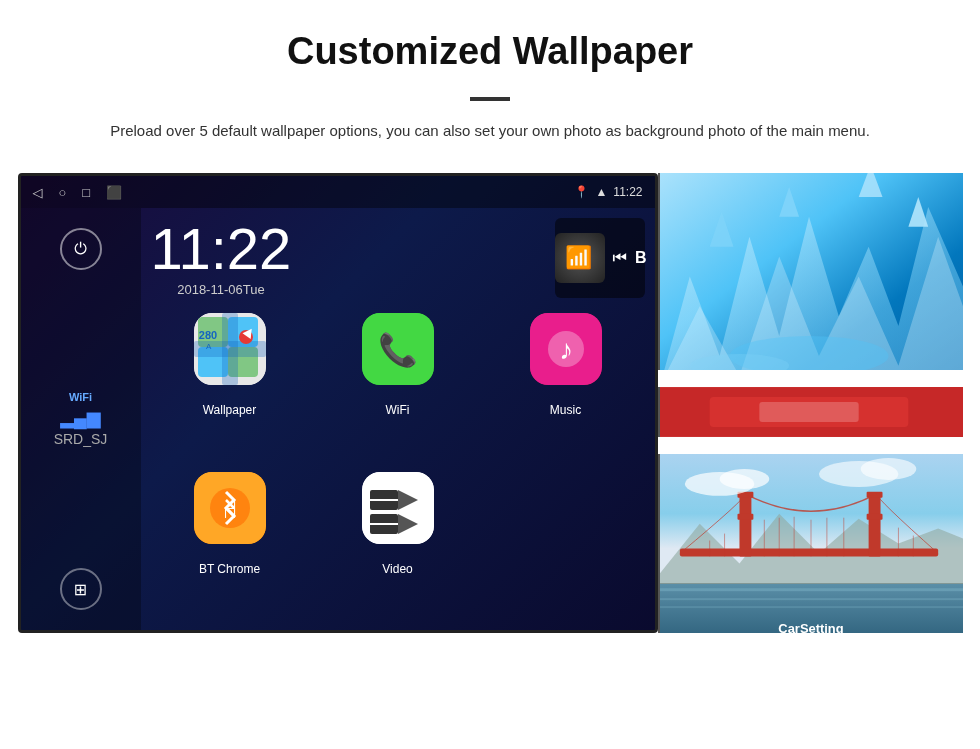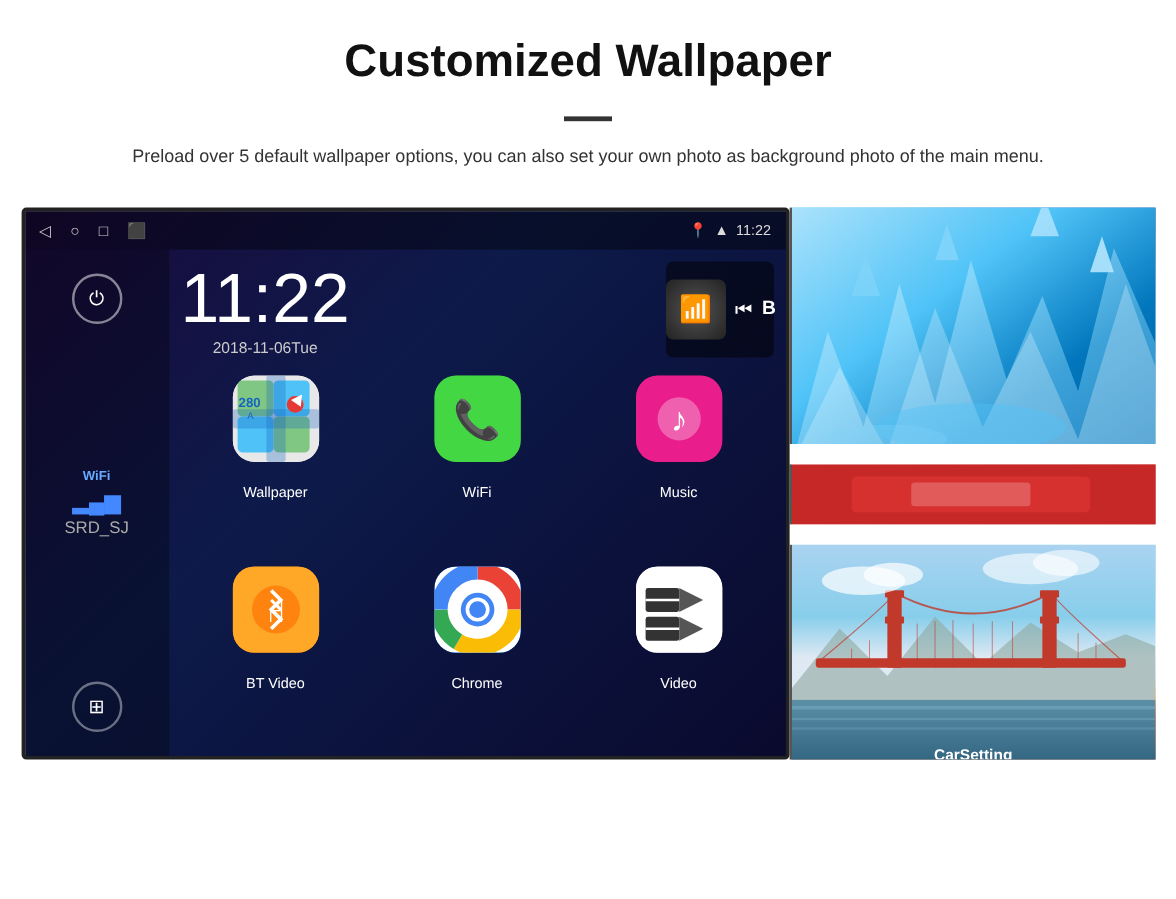--- a/index.html
+++ b/index.html
@@ -410,41 +410,23 @@
             <div class="app-icon-img bt-music-app">
               <svg viewBox="0 0 72 72" width="72" height="72">
                 <rect width="72" height="72" rx="18" fill="#ffa726"></rect>
                 <circle cx="36" cy="36" r="20" fill="#ff6d00" opacity="0.6"></circle>
                 <text x="36" y="46" font-size="26" text-anchor="middle" fill="white">⑁</text>
                 <path d="M32 20 L40 28 L32 36 L40 44 L32 52" stroke="white" stroke-width="3" fill="none"></path>
                 <path d="M32 28 L40 36" stroke="white" stroke-width="2.5" fill="none"></path>
                 <path d="M32 36 L40 44" stroke="white" stroke-width="2.5" fill="none"></path>
               </svg>
             </div>
-            <span class="app-label">BT Video</span>
-          </div>
-
-          <div class="app-icon">
-            <div class="app-icon-img chrome-app">
-              <svg viewBox="0 0 72 72" width="72" height="72">
-                <rect width="72" height="72" rx="18" fill="#fff"></rect>
-                <circle cx="36" cy="36" r="34" fill="white"></circle>
-
-                <path d="M36 4 A32 32 0 0 1 68 36" stroke="#ea4335" stroke-width="14" fill="none"></path>
-                <path d="M68 36 A32 32 0 0 1 19.6 62.8" stroke="#fbbc05" stroke-width="14" fill="none"></path>
-                <path d="M19.6 62.8 A32 32 0 0 1 4 36" stroke="#34a853" stroke-width="14" fill="none"></path>
-                <path d="M4 36 A32 32 0 0 1 36 4" stroke="#4285f4" stroke-width="14" fill="none"></path>
-
-                <circle cx="36" cy="36" r="14" fill="#4285f4"></circle>
-                <circle cx="36" cy="36" r="10" fill="white"></circle>
-                <circle cx="36" cy="36" r="7" fill="#4285f4"></circle>
-              </svg>
-            </div>
-            <span class="app-label">Chrome</span>
-          </div>
+            <span class="app-label">BT Chrome</span>
+          </div>
+
 
           <div class="app-icon">
             <div class="app-icon-img video-app">
               <svg viewBox="0 0 72 72" width="72" height="72">
                 <rect width="72" height="72" rx="18" fill="white"></rect>
                 <rect x="8" y="18" width="28" height="20" fill="#333" rx="2"></rect>
                 <polygon points="36,18 56,28 36,38" fill="#555"></polygon>
                 <rect x="8" y="42" width="28" height="20" fill="#333" rx="2"></rect>
                 <polygon points="36,42 56,52 36,62" fill="#555"></polygon>
                 <line x1="8" y1="28" x2="36" y2="28" stroke="white" stroke-width="2"></line>

